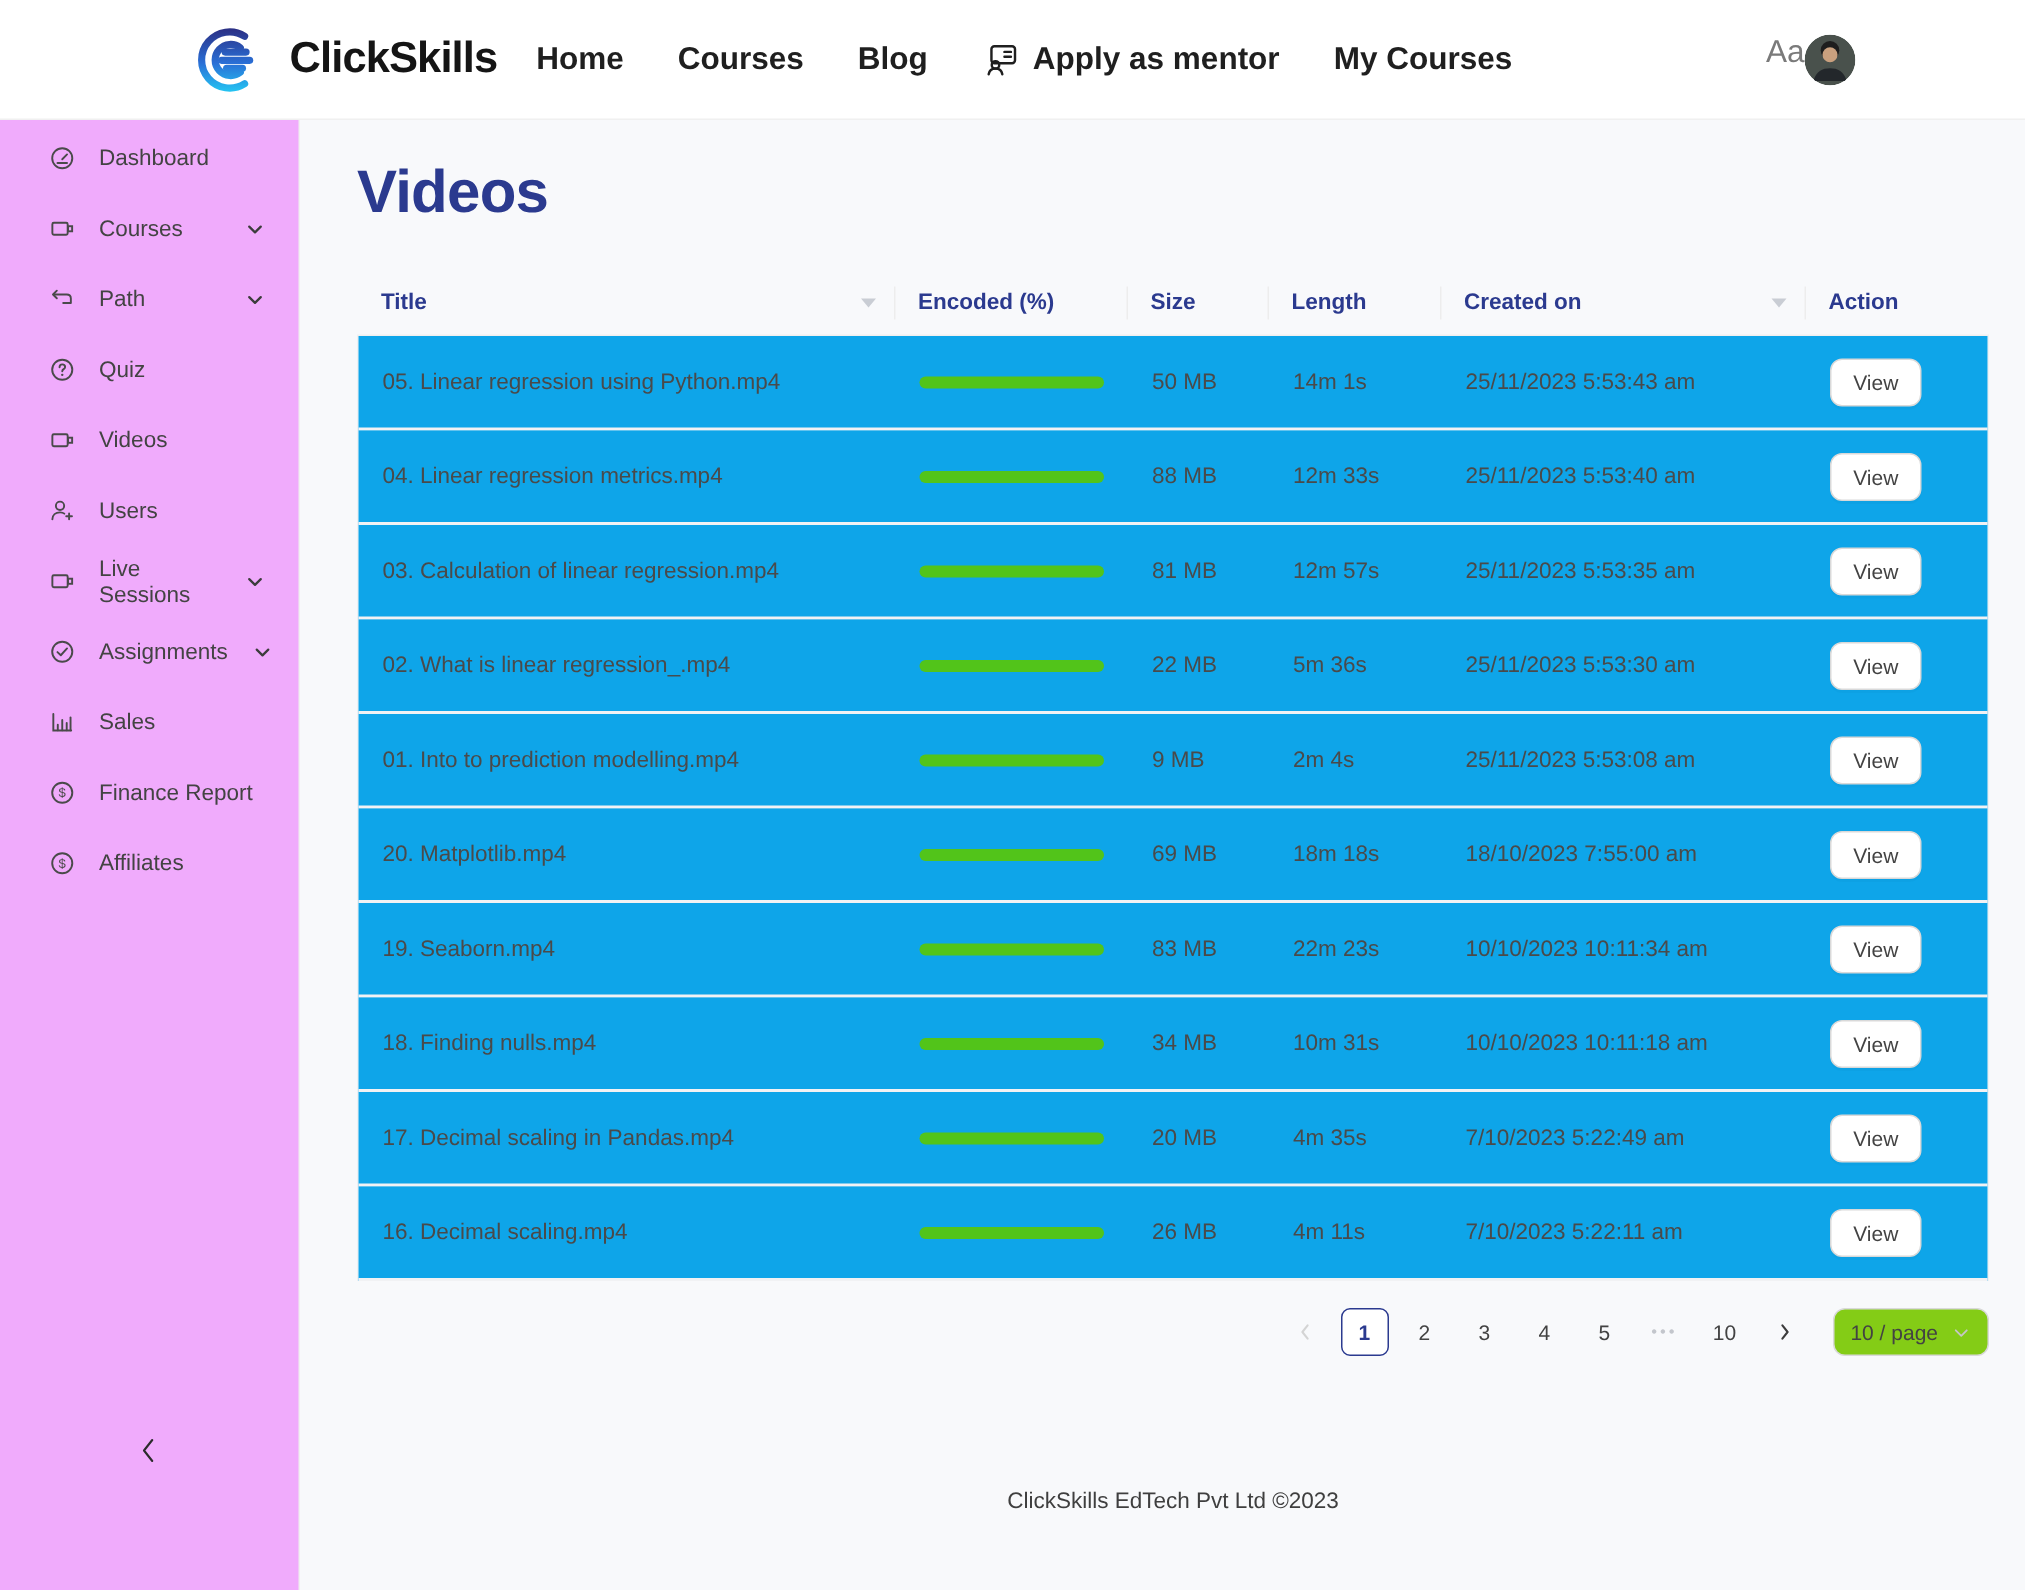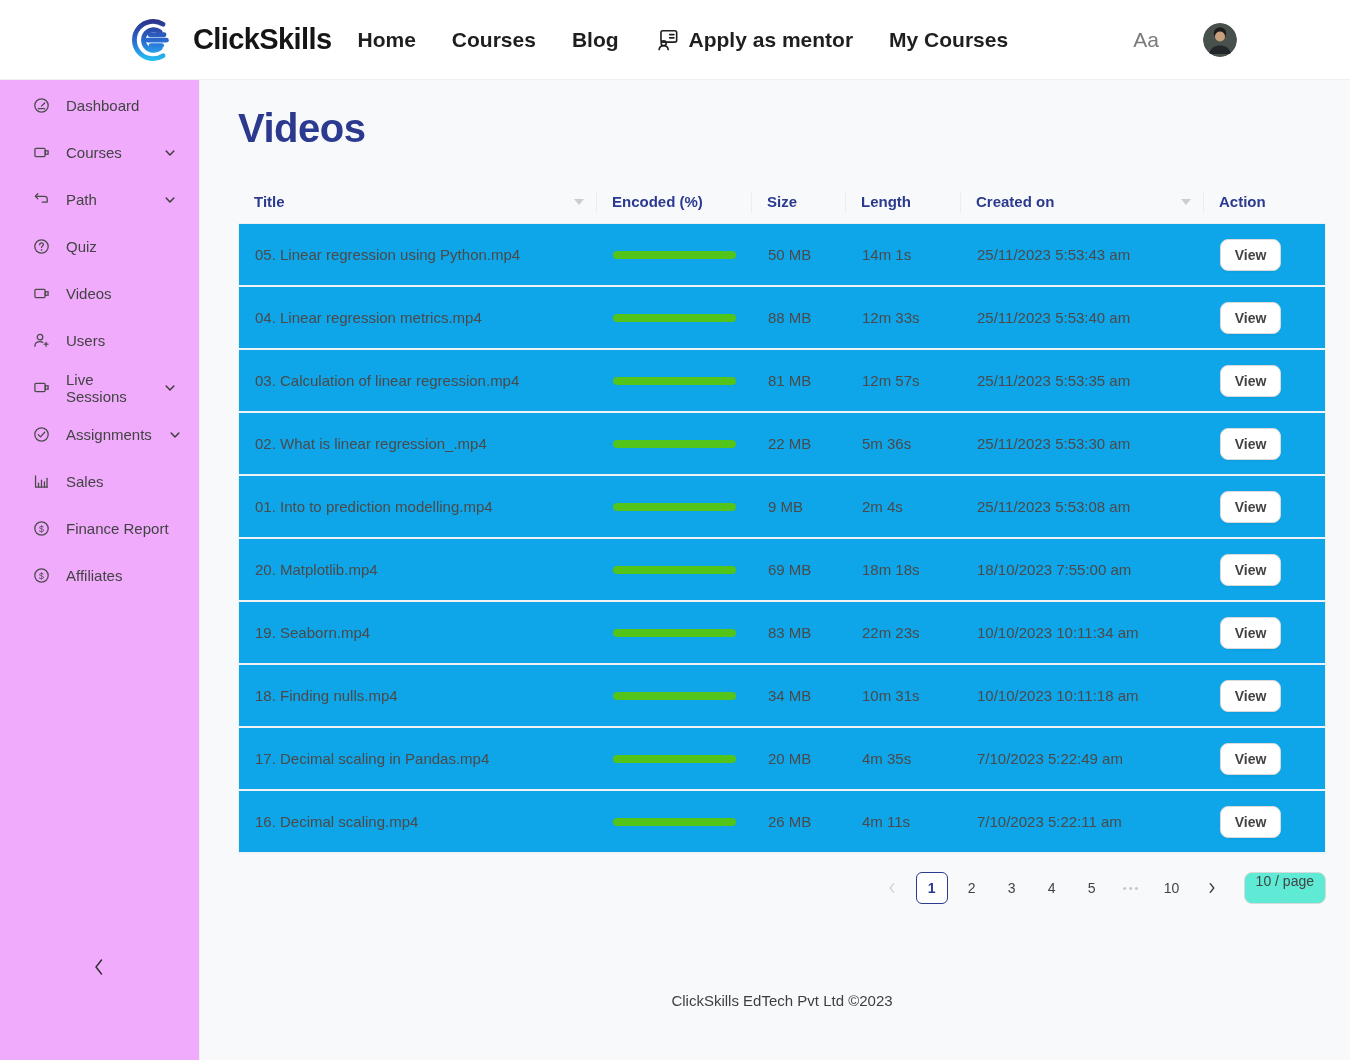--- a/index.html
+++ b/index.html
@@ -14,21 +14,21 @@
   .navbar {
     height:80px; background:#fff; border-bottom:1px solid #f0f0f0;
     display:flex; align-items:center; padding-left:130px;
   }
   .brand { display:flex; align-items:center; gap:17px; margin-right:26px; cursor:pointer;text-align:right; }
   .brand-text { font-size:29px; font-weight:800; color:#151515; letter-spacing:-0.6px; }
   .nav-links { display:flex; align-items:center; gap:36px; }
   .nav-link { font-size:21px; font-weight:700; color:#1f1f1f; display:flex; align-items:center; gap:8px; cursor:pointer; white-space:nowrap; }
   .nav-icon { display:flex; width:26px; height:26px; }
   .nav-icon svg { width:26px; height:26px; }
-  .nav-right { margin-left:auto; margin-right:113px; display:flex; align-items:center; gap:44px; }
+  .nav-right { margin-left:auto; margin-right:113px; display:flex; align-items:flex-start; }
   .font-toggle { font-size:21px; color:#7a7a7a; cursor:pointer; }
   .avatar { width:34px; height:34px; border-radius:50%; overflow:hidden; cursor:pointer; flex:0 0 auto; }
 
   
   .layout { display:flex; height:980px; }
   .sidebar { width:200px; flex:0 0 200px; background:#f0abfc; border-right:1px solid #f0f0f0; position:relative; padding-top:2px; }
   .side-item { height:47px; display:flex; align-items:center; gap:16px; padding:0 22px 0 33px; font-size:15px; color:#434343; cursor:pointer; }
   .side-icon { width:17px; height:17px; display:flex; flex:0 0 auto; }
   .side-icon svg { width:17px; height:17px; }
   .side-chevron { margin-left:auto; display:flex; width:14px; height:14px; }
@@ -44,30 +44,30 @@
   .thead { height:44px; color:#2b3a8f; font-weight:700; border-bottom:1px solid #f0f0f0; }
   .th { padding-left:16px; position:relative; display:flex; align-items:center; height:100%; }
   .th + .th::before { content:""; position:absolute; left:0; top:11px; height:22px; width:1px; background:#ededed; }
   .sort-caret { margin-left:auto; margin-right:12px; width:0; height:0; border-left:5px solid transparent; border-right:5px solid transparent; border-top:6px solid #c9cdd4; cursor:pointer; }
   .tbody { border-left:1px solid #eef0f2; border-right:1px solid #eef0f2; }
   .row { height:63px; background:#0ea5e9; border-bottom:2px solid #f1f2f4; }
   .cell { padding-left:16px; color:#4a4a4a; }
   .bar { height:8px; border-radius:4px; background:#52c41a; }
   .view-btn { width:61px; height:32px; border:1px solid #d9d9d9; border-radius:8px; background:#fff;
     color:#434343; font-size:14px; font-family:inherit; display:flex; align-items:center; justify-content:center;
-    cursor:pointer; box-shadow:0 2px 0 rgba(0,0,0,0.02);font-weight:bold; }
+    cursor:pointer; box-shadow:0 2px 0 rgba(0,0,0,0.02); }
 
   
   .pagination { width:1088px; margin-top:18px; display:flex; justify-content:flex-end; align-items:center; gap:8px; font-size:14px; color:#434343; }
   .pages { display:flex; align-items:center; gap:8px; }
   .page-btn { min-width:32px; height:32px; display:flex; align-items:center; justify-content:center; border-radius:6px; cursor:pointer; }
   .page-btn.active { border:1px solid #2b3a8f; color:#2b3a8f; font-weight:700; background:#fff; }
   .page-ellipsis { color:#c3c6cc; font-size:11px; letter-spacing:2px; min-width:32px; text-align:center; cursor:pointer; }
   .page-nav { width:32px; height:32px; display:flex; align-items:center; justify-content:center; cursor:pointer; }
-  .page-size { height:32px; border:1px solid #d9d9d9; border-radius:8px; background:#5eead4; display:flex; align-items:center; gap:9px; padding:0 11px; cursor:pointer; margin-left:8px;flex-direction:column; }
+  .page-size { height:32px; border:1px solid #d9d9d9; border-radius:8px; background:#84cc16; display:flex; align-items:center; gap:9px; padding:0 11px; cursor:pointer; margin-left:8px; }
 
   .footer { width:1088px; text-align:center; margin-top:88px; font-size:15px; color:#3f3f3f; }
 </style>
 </head>
 <body>
 
 <div class="navbar">
   <div class="brand">
     <span style="display:flex">
       <svg width="46" height="46" viewBox="0 0 48 48" fill="none">

